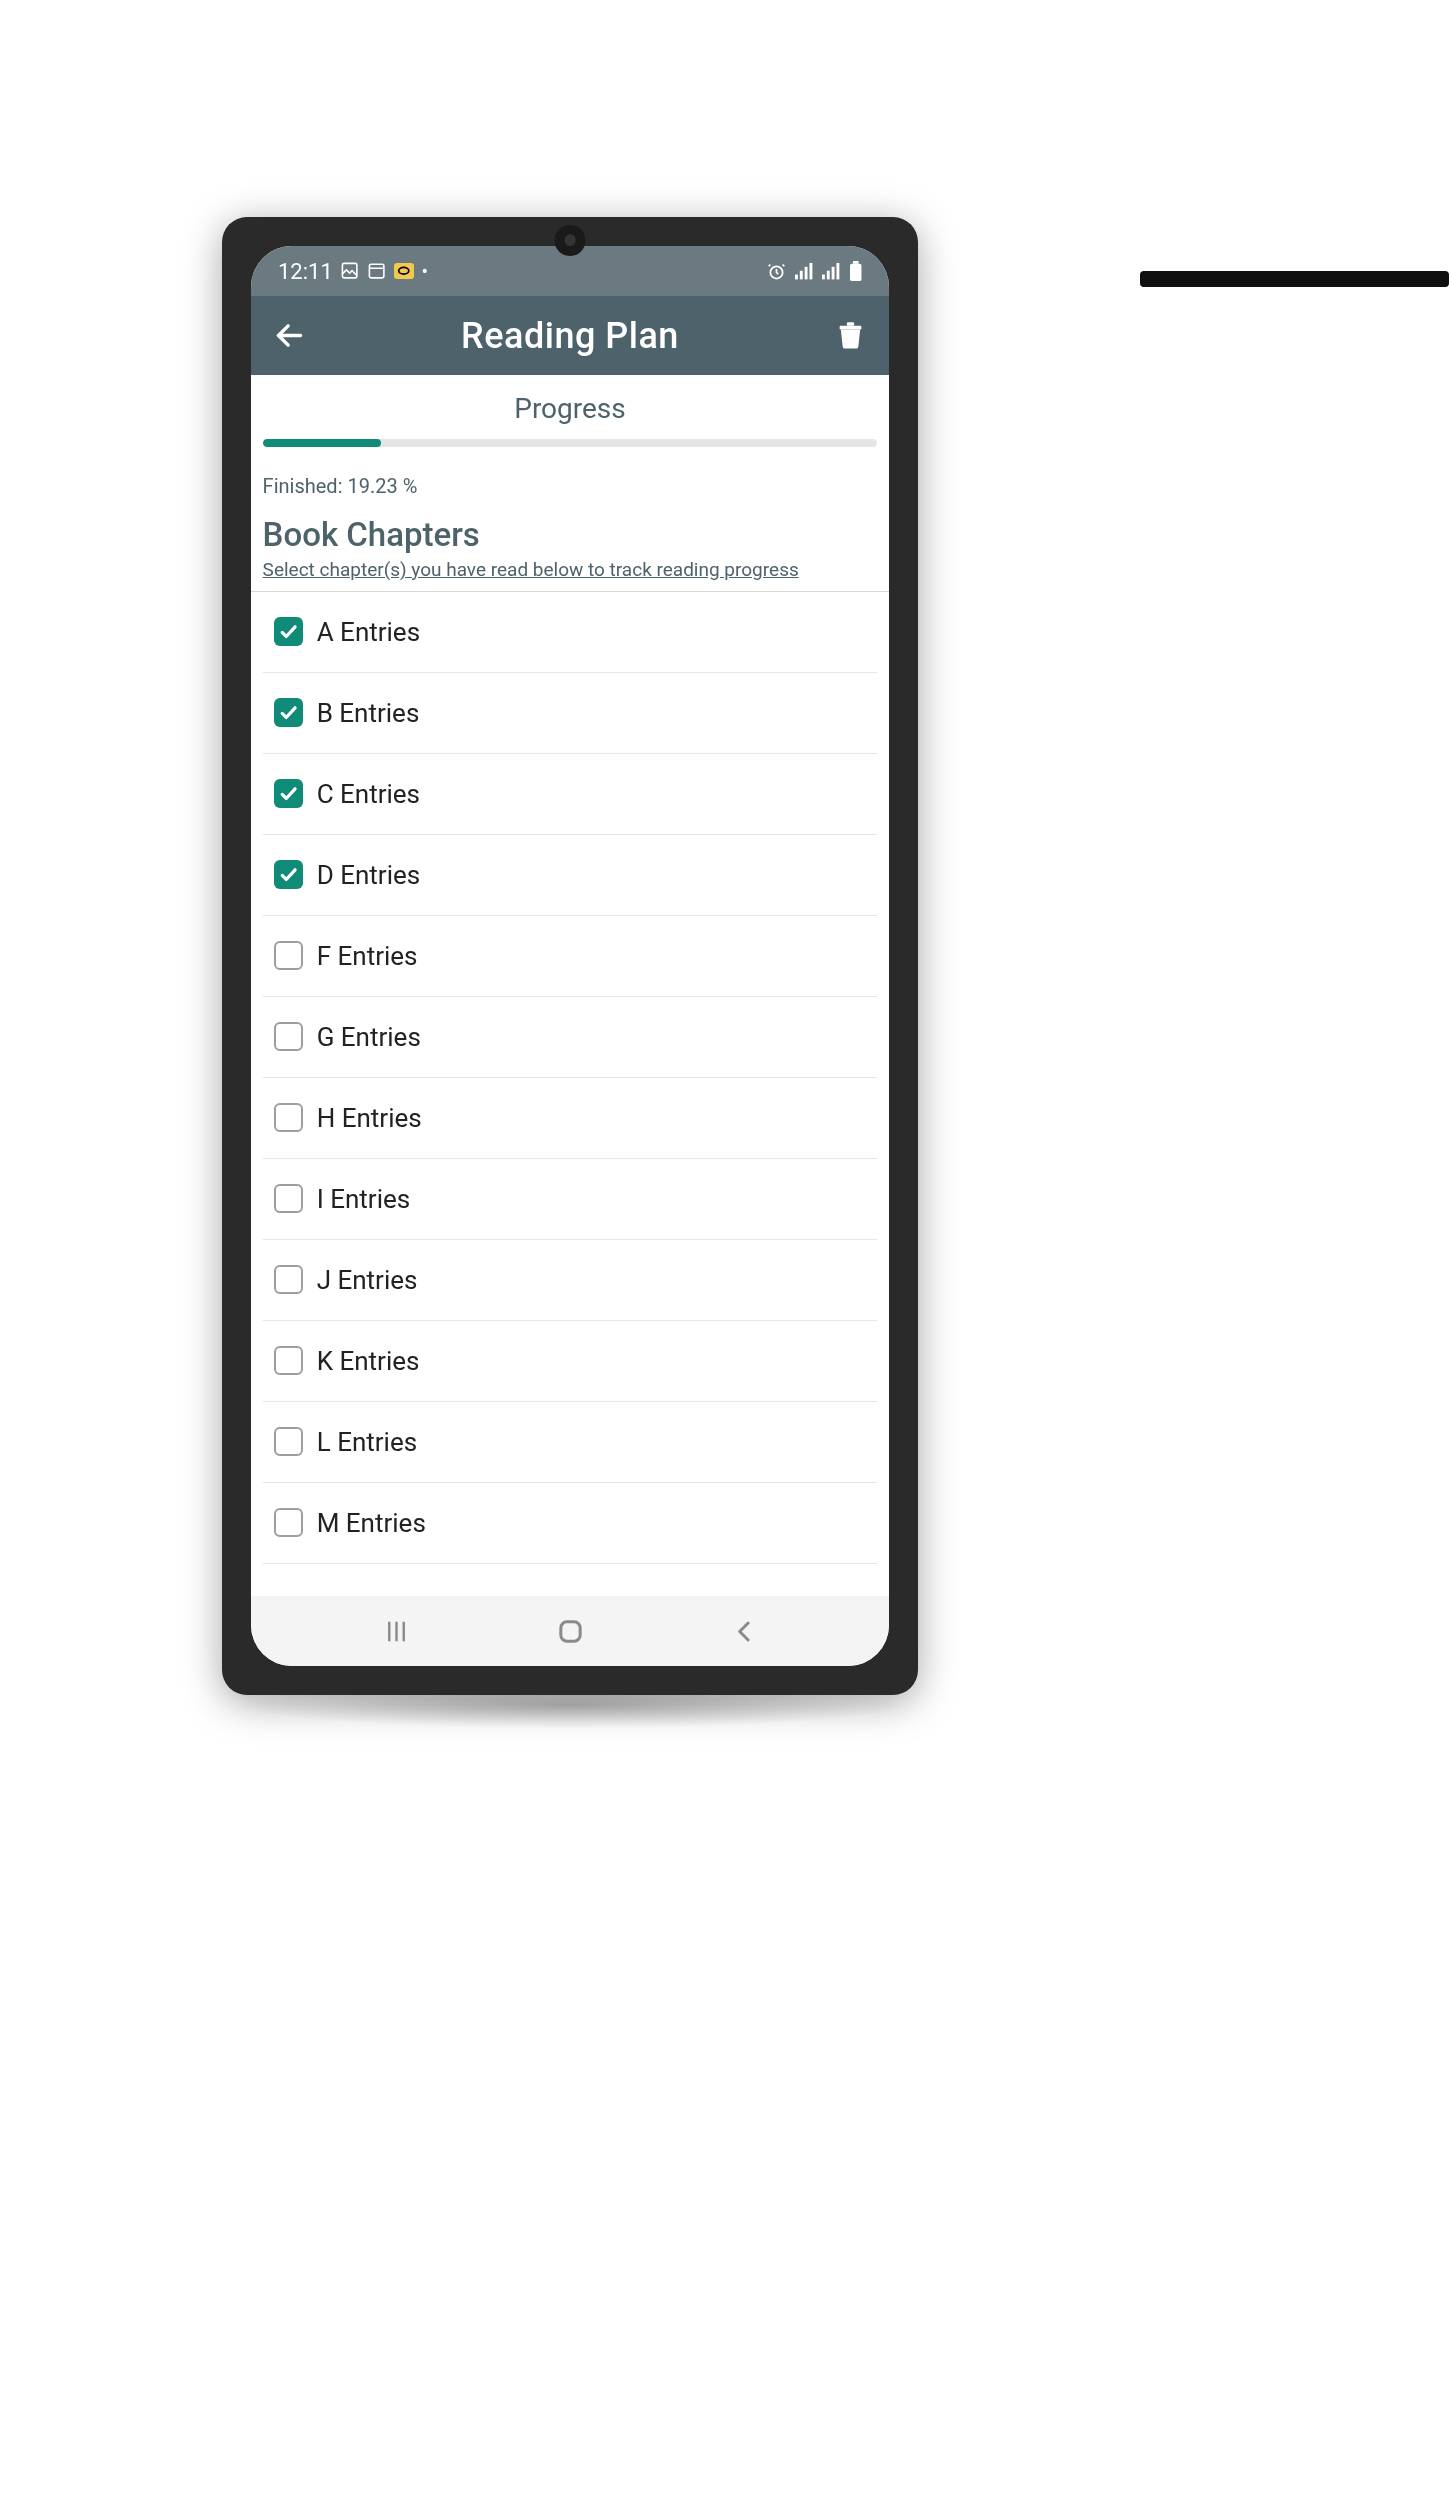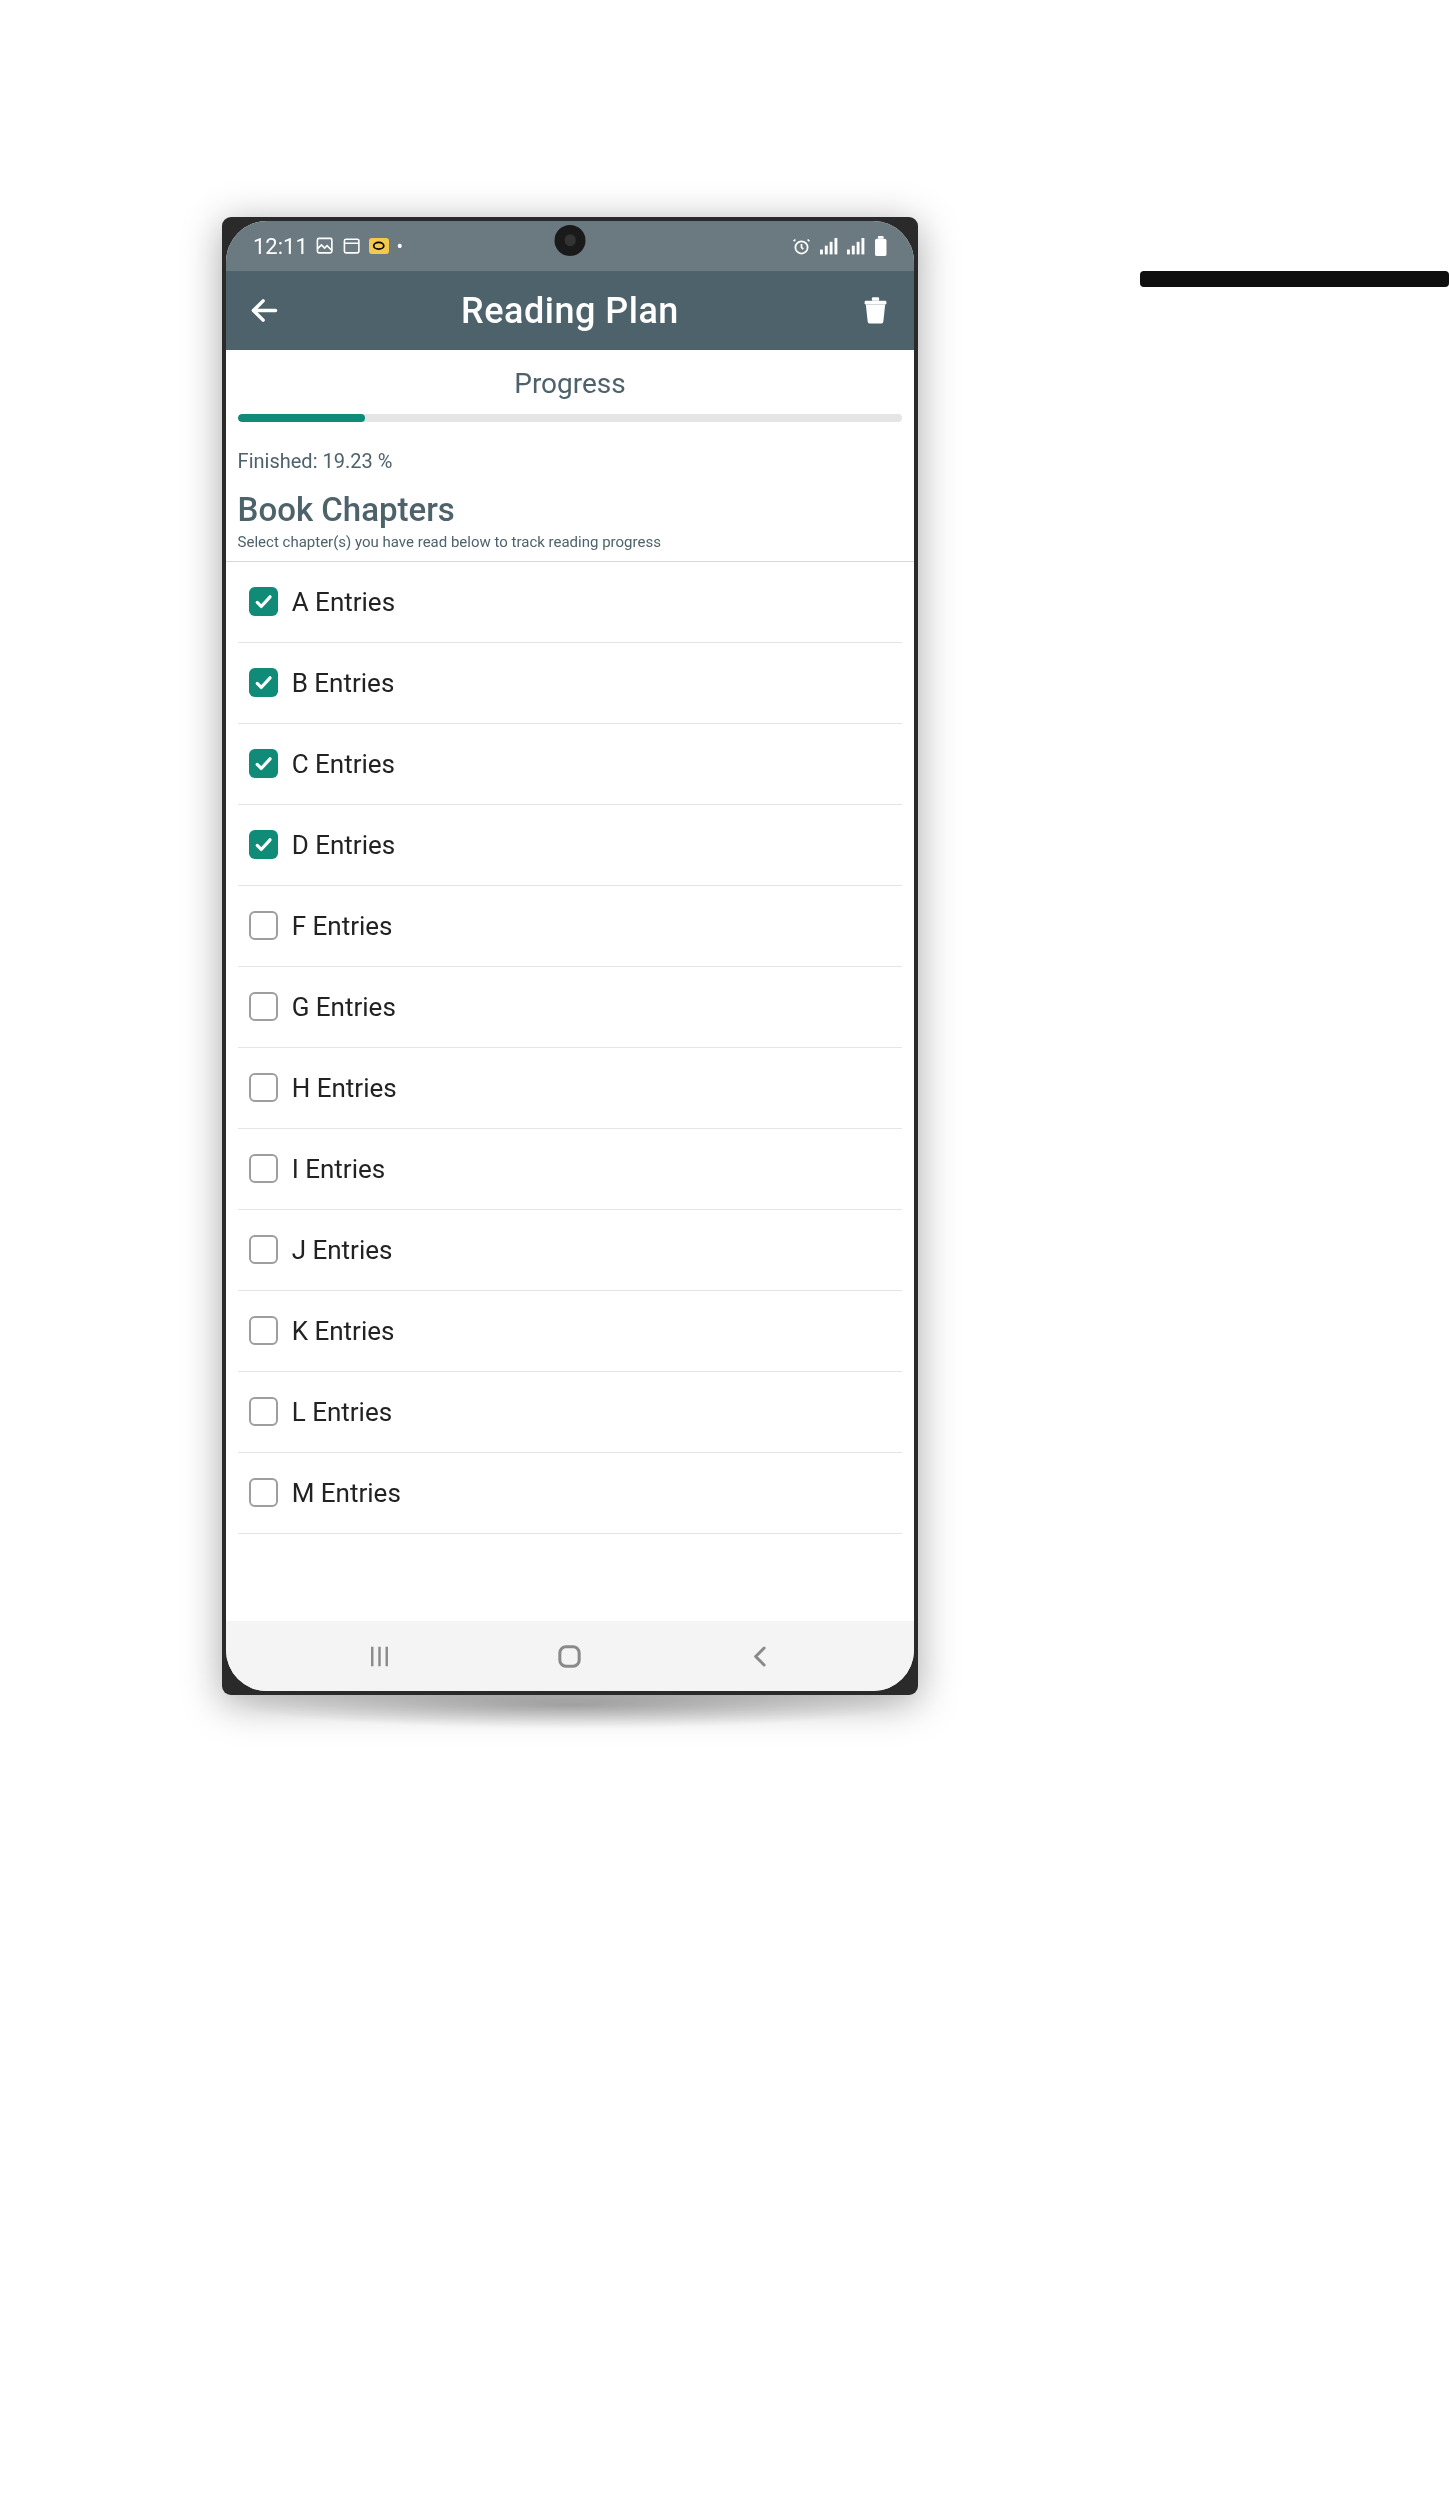--- a/index.html
+++ b/index.html
@@ -10,23 +10,23 @@
     font-family: -apple-system, BlinkMacSystemFont, "Segoe UI", Roboto, sans-serif;
     position: relative;
   }
   .phone-frame {
     position: absolute;
     left: 222px;
     top: 217px;
     width: 696px;
     height: 1478px;
     background: #2a2a2a;
-    border-radius: 9px;
+    border-radius: 25px;
     box-shadow: 0 7.7px 39px rgba(0,0,0,0.35);
-    padding: 4px;
+    padding: 29px;
   }
   .phone-screen {
     width: 100%;
     height: 100%;
     background: #ffffff;
     border-radius: 41px;
     overflow: hidden;
     display: flex;
     flex-direction: column;
     position: relative;
@@ -123,22 +123,23 @@
     padding: 27px 0 9.7px 0;
   }
   .section-heading {
     color: #4e626b;
     font-size: 33px;
     font-weight: 500;
     padding-top: 7.7px;
   }
   .section-sub {
     color: #4e626b;
-    font-size: 15px;
+    font-size: 19px;
     padding: 3.9px 0 9.7px 0;
+    text-decoration: underline;
   }
   .sep-line {
     height:1px;
     background:#d8d8d8;
     margin: 0 0 0 0;
   }
   
   .chapter-list {
     flex: 1;
     overflow: hidden;

